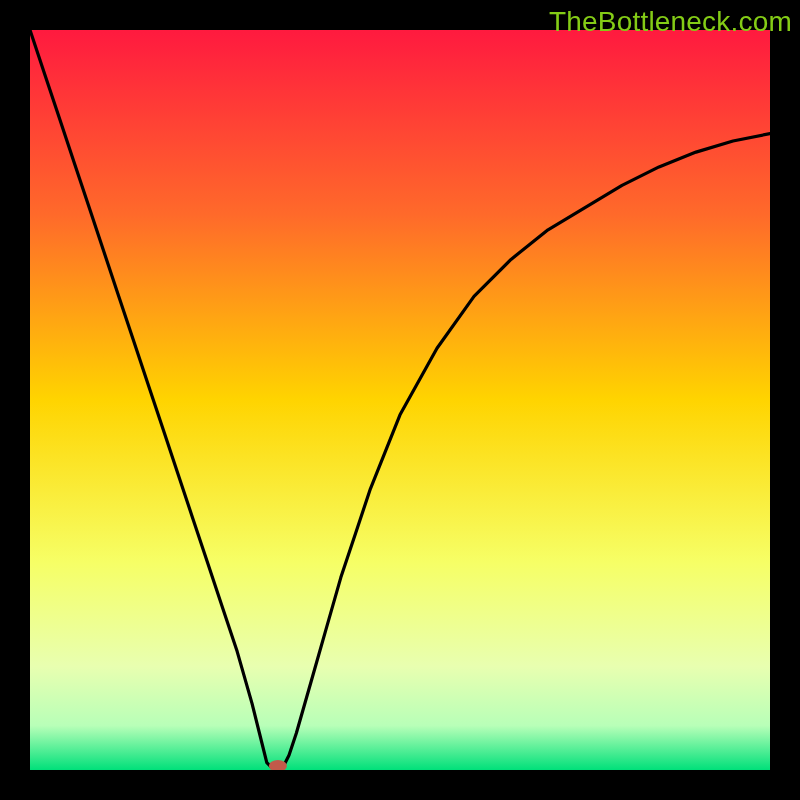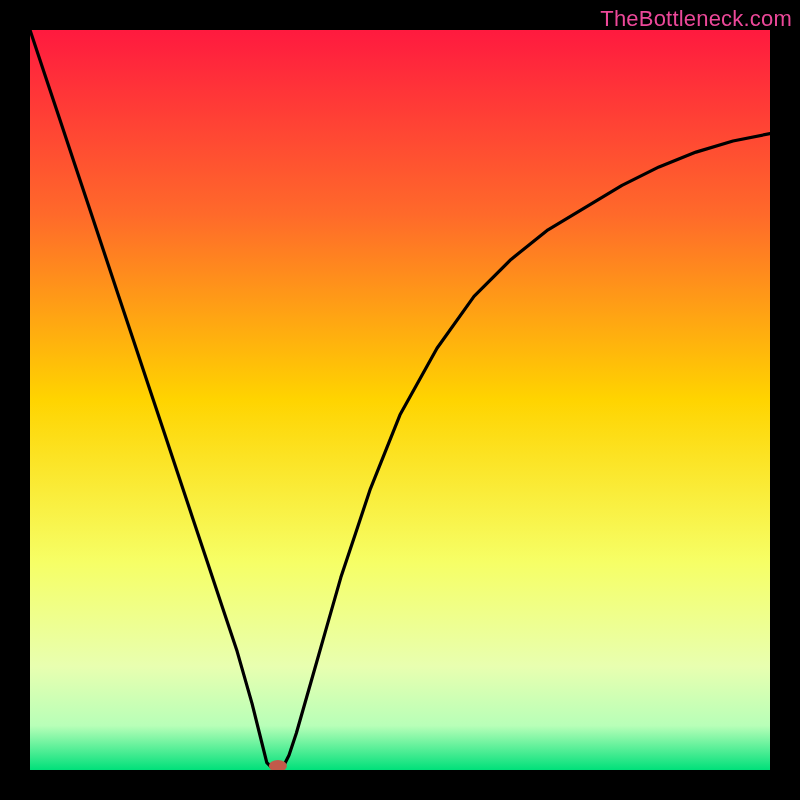--- a/index.html
+++ b/index.html
@@ -23,22 +23,22 @@
     position: absolute;
     left: 0;
     top: 0;
     width: 740px;
     height: 740px;
   }
   .watermark {
     position: absolute;
     top: 6px;
     right: 8px;
-    color: #ec4899;
-    font-size: 22px;
+    color: #84cc16;
+    font-size: 28px;
     font-weight: 500;
     letter-spacing: 0.2px;
     user-select: none;
   }
   svg { display: block; }
 </style>
 </head>
 <body>
 
 <div class="frame">

